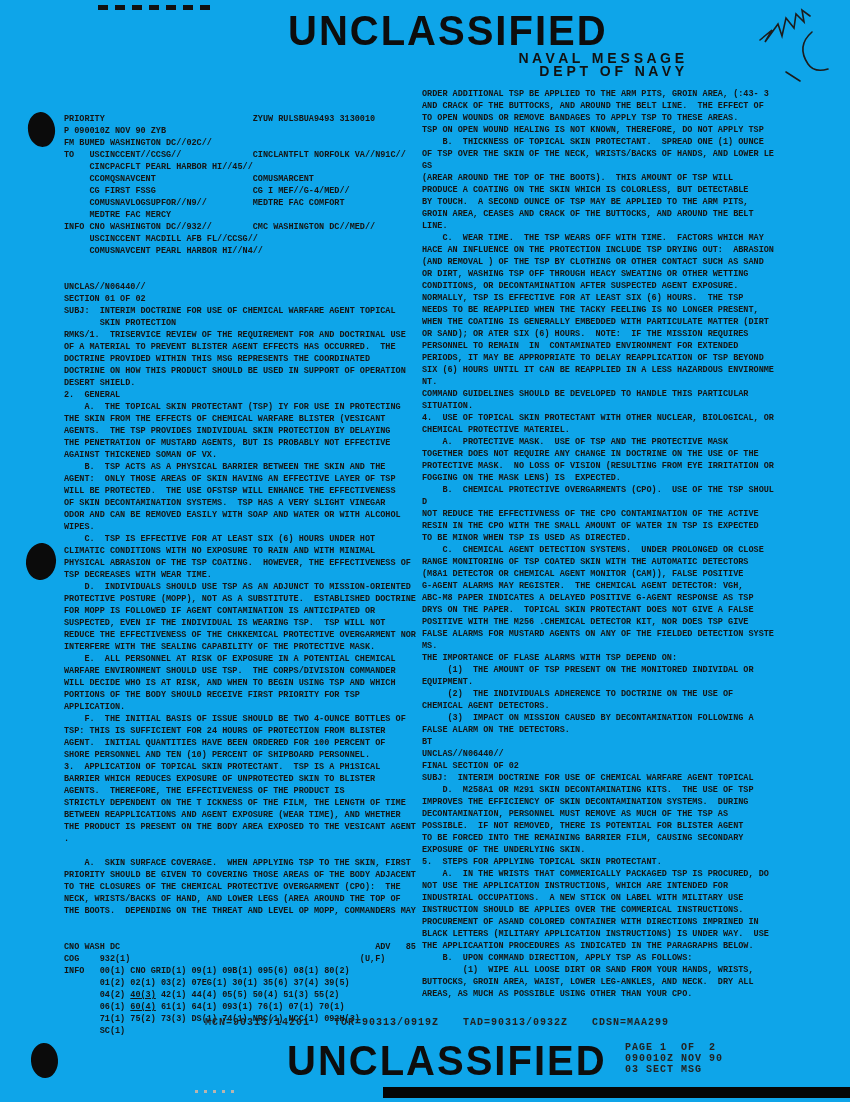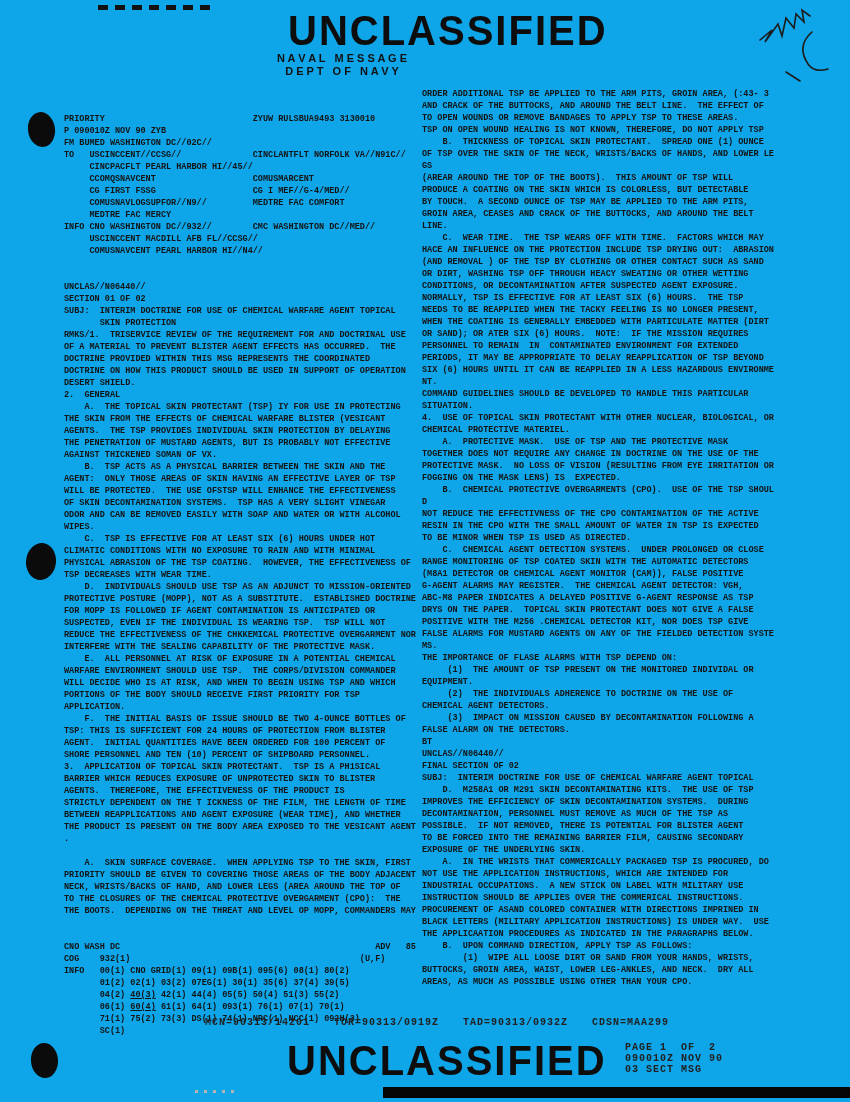--- a/index.html
+++ b/index.html
@@ -17,23 +17,23 @@
   .stamp {
     position:absolute;
     font-family:"Liberation Sans","DejaVu Sans",sans-serif;
     font-weight:bold; color:#0d0d0d; letter-spacing:2px;
     transform:scaleY(1.08); transform-origin:top left;
     white-space:nowrap;
   }
   .stamp-top { left:288px; top:6px; font-size:40px; }
   .stamp-bottom { left:287px; top:1036px; font-size:40px; }
   .subhead {
-    position:absolute; left:0; top:52px; width:684px; text-align:center;
+    position:absolute; left:0; top:52px; width:684px; text-align:right;
     font-family:"Liberation Sans","DejaVu Sans",sans-serif;
-    font-weight:bold; font-size:11px; color:#111; line-height:13px;
+    font-weight:bold; font-size:14px; color:#111; line-height:13px;
     white-space:pre;
   }
   .col { position:absolute; top:88px; }
   .col-left  { left:64px;  width:362px;margin-top:25px; }
   .col-right { left:422px; width:372px; }
   .line {
     white-space:pre; height:12px; overflow:visible;
     font-size:8.5px; font-weight:bold; line-height:12px; color:#141414;
     letter-spacing:0px;
   }
@@ -138,22 +138,22 @@
       <div class="line">3.  APPLICATION OF TOPICAL SKIN PROTECTANT.  TSP IS A PH1SICAL</div>
       <div class="line">BARRIER WHICH REDUCES EXPOSURE OF UNPROTECTED SKIN TO BLISTER</div>
       <div class="line">AGENTS.  THEREFORE, THE EFFECTIVENESS OF THE PRODUCT IS</div>
       <div class="line">STRICTLY DEPENDENT ON THE T ICKNESS OF THE FILM, THE LENGTH OF TIME</div>
       <div class="line">BETWEEN REAPPLICATIONS AND AGENT EXPOSURE (WEAR TIME), AND WHETHER</div>
       <div class="line">THE PRODUCT IS PRESENT ON THE BODY AREA EXPOSED TO THE VESICANT AGENT</div>
       <div class="line">.</div>
       <div class="line"></div>
       <div class="line">    A.  SKIN SURFACE COVERAGE.  WHEN APPLYING TSP TO THE SKIN, FIRST</div>
       <div class="line">PRIORITY SHOULD BE GIVEN TO COVERING THOSE AREAS OF THE BODY ADJACENT</div>
+      <div class="line">TO THE CLOSURES OF THE CHEMICAL PROTECTIVE OVERGARMENT (CPO):  THE</div>
       <div class="line">NECK, WRISTS/BACKS OF HAND, AND LOWER LEGS (AREA AROUND THE TOP OF</div>
-      <div class="line">TO THE CLOSURES OF THE CHEMICAL PROTECTIVE OVERGARMENT (CPO):  THE</div>
       <div class="line">THE BOOTS.  DEPENDING ON THE THREAT AND LEVEL OP MOPP, COMMANDERS MAY</div>
       <div class="line"></div>
       <div class="line"></div>
       <div class="line">CNO WASH DC                                                  ADV   85</div>
       <div class="line">COG    932(1)                                             (U,F)</div>
       <div class="line">INFO   00(1) CNO GRID(1) 09(1) 09B(1) 095(6) 08(1) 80(2)</div>
       <div class="line">       01(2) 02(1) 03(2) 07EG(1) 30(1) 35(6) 37(4) 39(5)</div>
       <div class="line">       04(2) <span class="ul">40(3)</span> 42(1) 44(4) 05(5) 50(4) 51(3) 55(2)</div>
       <div class="line">       06(1) <span class="ul">60(4)</span> 61(1) 64(1) 093(1) 76(1) 07(1) 70(1)</div>
       <div class="line">       71(1) 75(2) 73(3) DS(1) 74(1) NRC(1) NCC(1) 092H(3)</div>
@@ -218,20 +218,21 @@
       <div class="line">BT</div>
       <div class="line">UNCLAS//N06440//</div>
       <div class="line">FINAL SECTION OF 02</div>
       <div class="line">SUBJ:  INTERIM DOCTRINE FOR USE OF CHEMICAL WARFARE AGENT TOPICAL</div>
       <div class="line">    D.  M258A1 OR M291 SKIN DECONTAMINATING KITS.  THE USE OF TSP</div>
       <div class="line">IMPROVES THE EFFICIENCY OF SKIN DECONTAMINATION SYSTEMS.  DURING</div>
       <div class="line">DECONTAMINATION, PERSONNEL MUST REMOVE AS MUCH OF THE TSP AS</div>
       <div class="line">POSSIBLE.  IF NOT REMOVED, THERE IS POTENTIAL FOR BLISTER AGENT</div>
       <div class="line">TO BE FORCED INTO THE REMAINING BARRIER FILM, CAUSING SECONDARY</div>
       <div class="line">EXPOSURE OF THE UNDERLYING SKIN.</div>
+      <div class="line">5.  STEPS FOR APPLYING TOPICAL SKIN PROTECTANT.</div>
       <div class="line">    A.  IN THE WRISTS THAT COMMERICALLY PACKAGED TSP IS PROCURED, DO</div>
       <div class="line">NOT USE THE APPLICATION INSTRUCTIONS, WHICH ARE INTENDED FOR</div>
       <div class="line">INDUSTRIAL OCCUPATIONS.  A NEW STICK ON LABEL WITH MILITARY USE</div>
       <div class="line">INSTRUCTION SHOULD BE APPLIES OVER THE COMMERICAL INSTRUCTIONS.</div>
       <div class="line">PROCUREMENT OF ASAND COLORED CONTAINER WITH DIRECTIONS IMPRINED IN</div>
       <div class="line">BLACK LETTERS (MILITARY APPLICATION INSTRUCTIONS) IS UNDER WAY.  USE</div>
       <div class="line">THE APPLICAATION PROCEDURES AS INDICATED IN THE PARAGRAPHS BELOW.</div>
       <div class="line">    B.  UPON COMMAND DIRECTION, APPLY TSP AS FOLLOWS:</div>
       <div class="line">        (1)  WIPE ALL LOOSE DIRT OR SAND FROM YOUR HANDS, WRISTS,</div>
       <div class="line">BUTTOCKS, GROIN AREA, WAIST, LOWER LEG-ANKLES, AND NECK.  DRY ALL</div>

